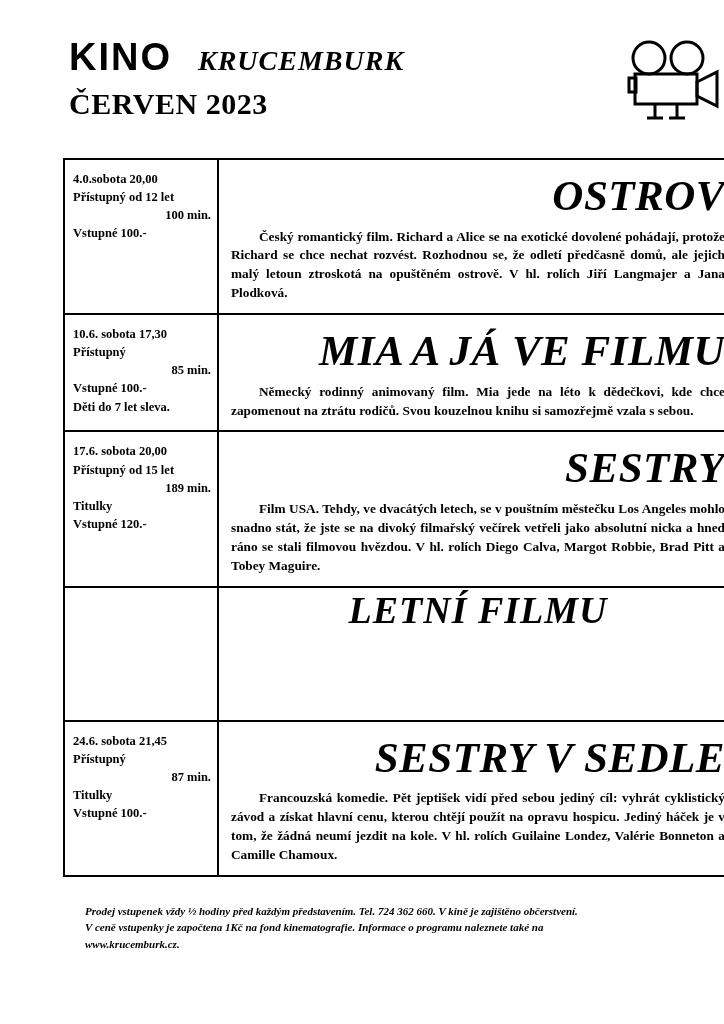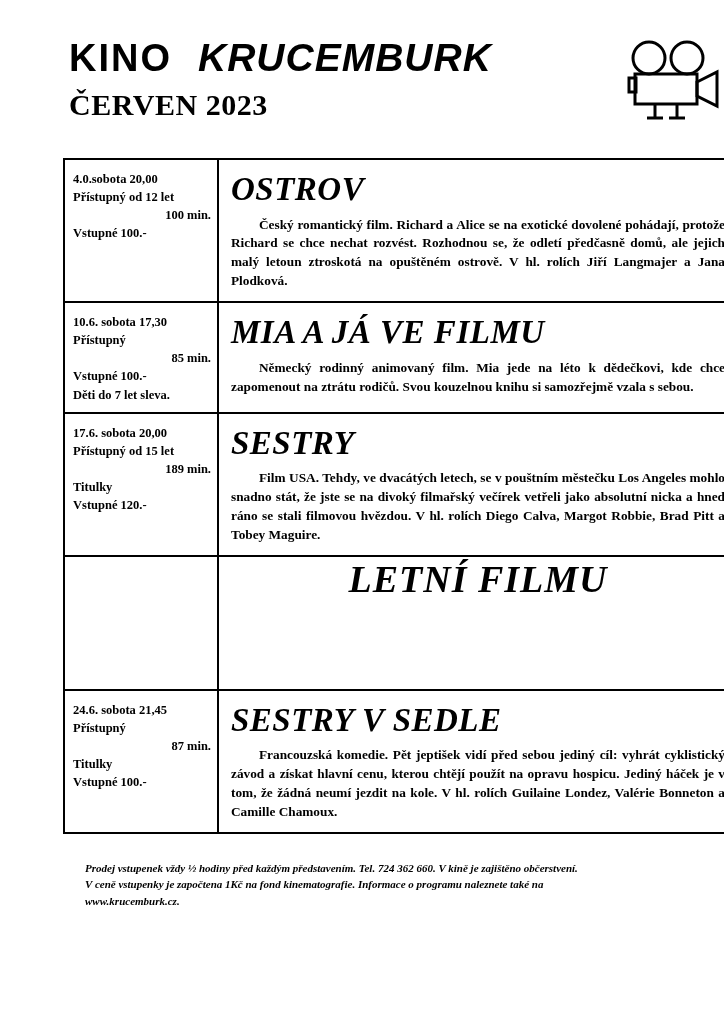--- a/index.html
+++ b/index.html
@@ -35,24 +35,24 @@
     gap: 26px;
     margin: 14px 0 0 6px;
   }
   .kino-word {
     font-family: "Liberation Sans", sans-serif;
     font-weight: bold;
     font-size: 38px;
     letter-spacing: 2px;
   }
   .cinema-name {
-    font-family: Liberation Sans, sans-serif;
-    font-weight: bold;
-    font-style: italic;
-    font-size: 39px;
+    font-family: Liberation Serif, serif;
+    font-weight: bold;
+    font-style: italic;
+    font-size: 28px;
     letter-spacing: 1px;
   }
   .month-line {
     font-family: "Liberation Serif", serif;
     font-weight: bold;
     font-size: 30px;
     margin: 8px 0 0 6px;
     letter-spacing: 0.5px;
   }
   .projector {
@@ -89,25 +89,25 @@
     justify-content: space-between;
     white-space: pre;
   }
   .info-line .right {
     text-align: right;
   }
   .film-cell {
     padding: 6px 12px 10px 12px;
   }
   .film-title {
-    text-align: left;
-    font-family: "Liberation Serif", serif;
-    font-weight: bold;
-    font-style: italic;
-    font-size: 33px;
+    text-align: right;
+    font-family: "Liberation Serif", serif;
+    font-weight: bold;
+    font-style: italic;
+    font-size: 43px;
     letter-spacing: 0.5px;
     line-height: 1.2;
     margin: 4px 0 6px 0;
   }
   .film-desc {
     font-family: "Liberation Serif", serif;
     font-weight: bold;
     font-size: 13.3px;
     line-height: 1.42;
     text-align: justify;

